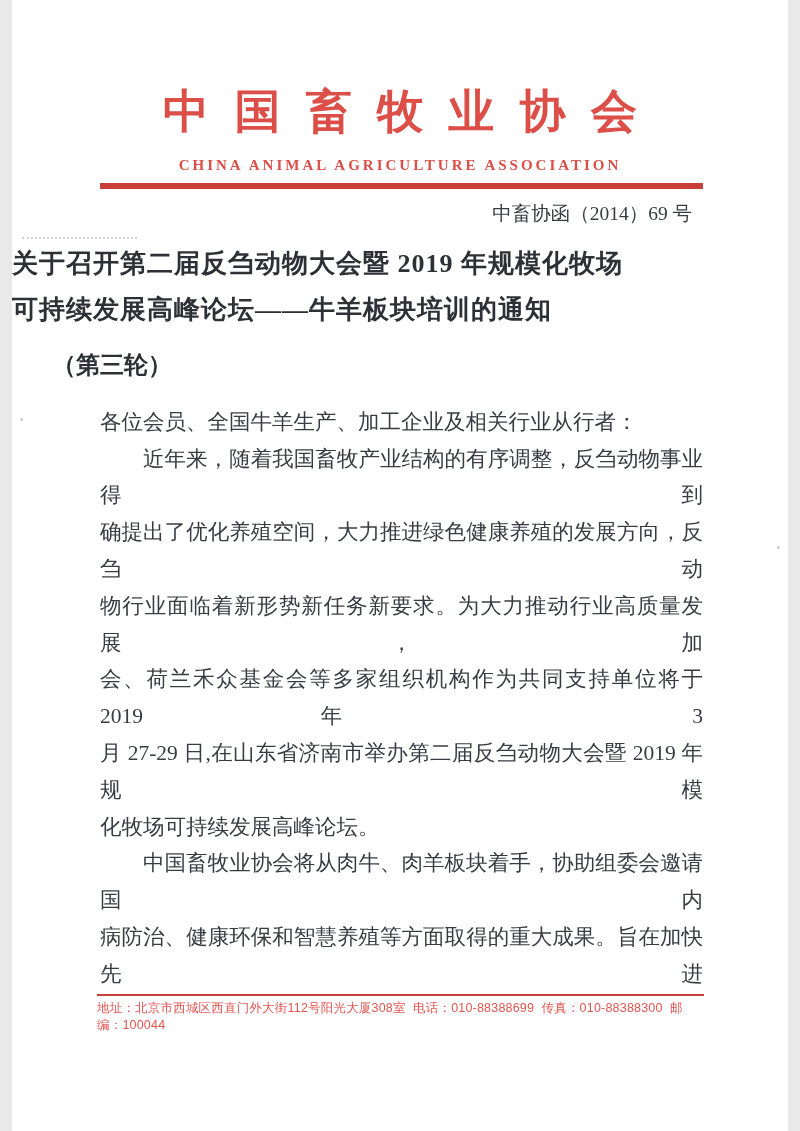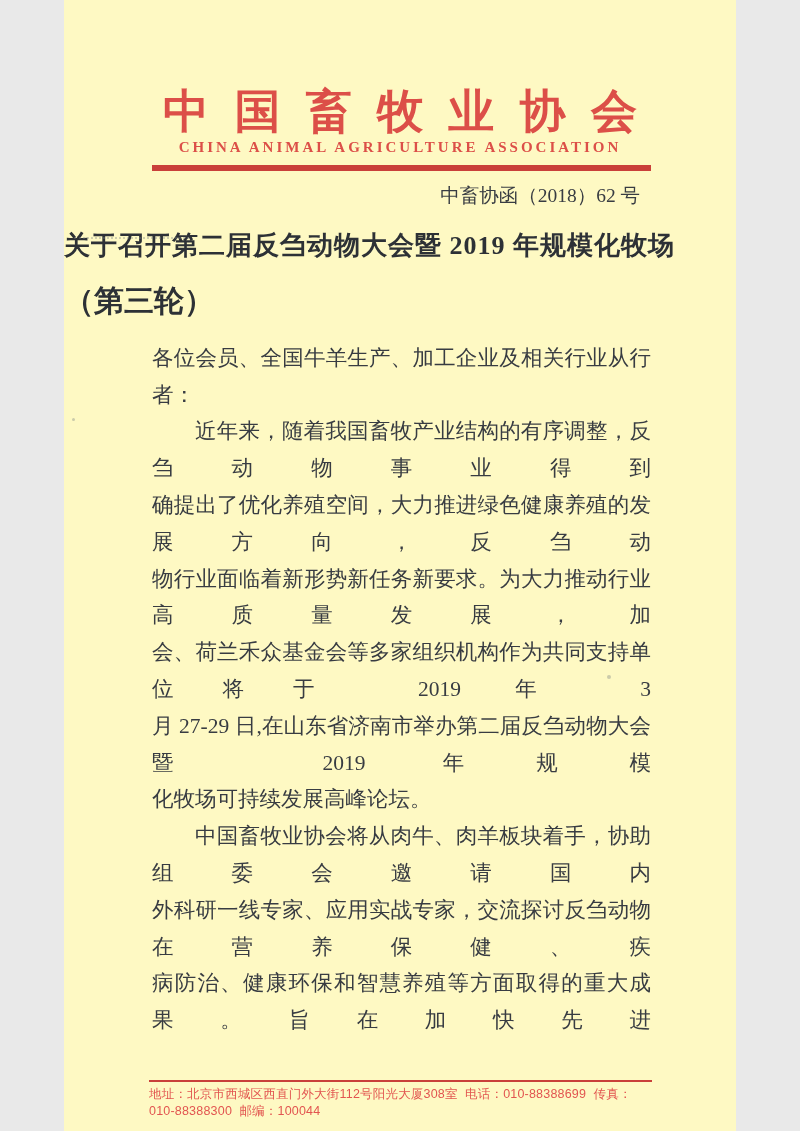--- a/index.html
+++ b/index.html
@@ -1,37 +1,37 @@
 <!DOCTYPE html>
 <html lang="zh" style="--brand-red: #dc4f48; --rule-red: #c9403a; --footer-red: #e25550; --ink: #383c42; --title-ink: #2d3136;"><head>
 <meta charset="utf-8">
 <style>
   * { margin:0; padding:0; box-sizing:border-box; }
   html,body { background:#e9e9e9; }
   .page {
     position:relative;
-    width:672px; height:1131px;
+    width:776px; height:1131px;
     margin:0 auto;
-    background:#fef9c3;
+    background:#ffffff;
     overflow:hidden;
     font-family:"Liberation Serif", serif;
     color:var(--ink);
   }
 
   
   .letterhead { padding-top:86px; text-align:center; }
   .org-cn {
     color:var(--brand-red);
     font-size:46px; font-weight:bold;
     letter-spacing:0.55em; padding-left:0.55em;
     line-height:1.15;
     font-family:"Liberation Serif", serif;
   }
   .org-en {
-    margin-top:0;
+    margin-top:18px;
     color:var(--brand-red);
     font-size:15px; font-weight:bold;
     letter-spacing:3px;
     font-family:"Liberation Serif", serif;
   }
   .double-rule {
     margin:9px 85px 0 88px;
     height:3px;
     border-top:4px solid var(--rule-red);
     border-bottom:2px solid var(--rule-red);
@@ -43,35 +43,35 @@
     padding:0 96px;
     text-align:right;
     font-size:19.5px;
     line-height:26px;
     color:var(--ink);
   }
 
   
   .title-block { margin-top:14px; text-align:left; color:var(--title-ink); font-weight:bold; }
   .title-line { font-size:26px; line-height:46px; letter-spacing:1px; }
-  .title-round { margin-top:15px; font-size:30px; line-height:34px; }
+  .title-round { margin-top:15px; font-size:24px; line-height:34px;padding-left:40px; }
 
   
   .body-text {
     margin:22px 85px 0 88px;
     font-size:21.5px;
     line-height:36.8px;
     color:var(--ink);
   }
   .bline { text-align:justify; text-align-last:justify; }
   .bline.last, .bline.single { text-align-last:left; }
   .bline.indent { text-indent:2em; }
 
   
-  .footer { position:absolute; left:85px; right:84px; top:1080px; }
+  .footer { position:absolute; left:85px; right:84px; top:994px; }
   .footer-rule { border-top:2.5px solid var(--rule-red); margin-bottom:4px; }
   .footer-line {
     color:var(--footer-red);
     font-family:"Liberation Sans", sans-serif;
     font-size:12.5px;
     line-height:17px;
     white-space:pre-wrap;
     letter-spacing:0.2px;
   }
 
@@ -90,39 +90,39 @@
 <body>
 
 <div class="page">
 
   <div class="letterhead">
     <div class="org-cn">中国畜牧业协会</div>
     <div class="org-en">CHINA ANIMAL AGRICULTURE ASSOCIATION</div>
   </div>
   <div class="double-rule"></div>
 
-  <div class="doc-number">中畜协函（2018）62 号</div>
+  <div class="doc-number">中畜协函（2014）69 号</div>
 
   <div class="title-block">
     <div class="title-line">关于召开第二届反刍动物大会暨 2019 年规模化牧场</div>
+    <div class="title-line">可持续发展高峰论坛——牛羊板块培训的通知</div>
     <div class="title-round">（第三轮）</div>
   </div>
 
   <div class="body-text">
     <div class="bline single">各位会员、全国牛羊生产、加工企业及相关行业从行者：</div>
 
     <div class="bline indent">近年来，随着我国畜牧产业结构的有序调整，反刍动物事业得到</div>
     <div class="bline">确提出了优化养殖空间，大力推进绿色健康养殖的发展方向，反刍动</div>
     <div class="bline">物行业面临着新形势新任务新要求。为大力推动行业高质量发展，加</div>
     <div class="bline">会、荷兰禾众基金会等多家组织机构作为共同支持单位将于 2019 年 3</div>
     <div class="bline">月 27-29 日,在山东省济南市举办第二届反刍动物大会暨 2019 年规模</div>
     <div class="bline last">化牧场可持续发展高峰论坛。</div>
 
     <div class="bline indent">中国畜牧业协会将从肉牛、肉羊板块着手，协助组委会邀请国内</div>
-    <div class="bline">外科研一线专家、应用实战专家，交流探讨反刍动物在营养保健、疾</div>
     <div class="bline">病防治、健康环保和智慧养殖等方面取得的重大成果。旨在加快先进</div>
 
   </div>
 
   <div class="footer">
     <div class="footer-rule"></div>
     <div class="footer-line">地址：北京市西城区西直门外大街112号阳光大厦308室  电话：010-88388699  传真：010-88388300  邮编：100044</div>
   </div>
 
   <div class="artifact smudge-title"></div>

